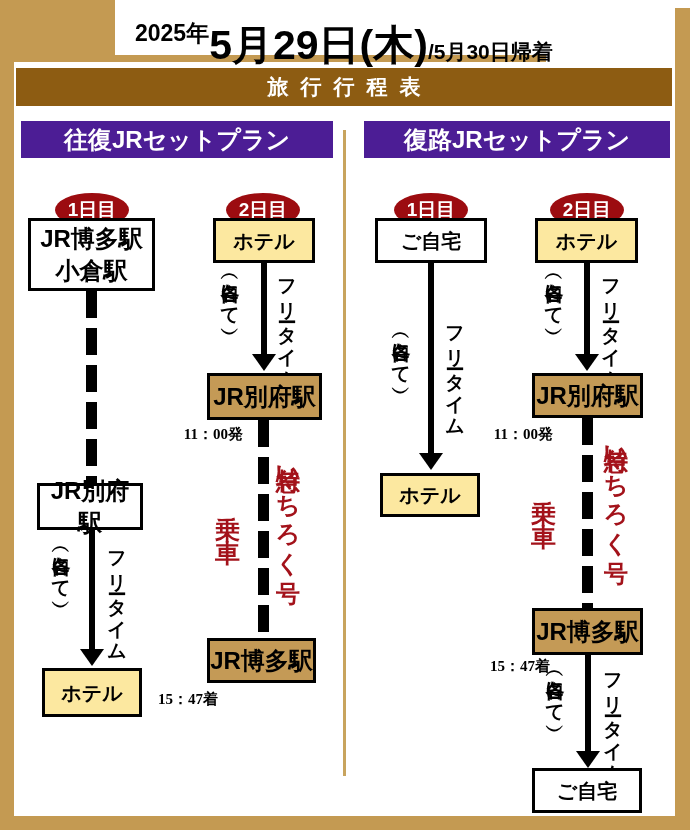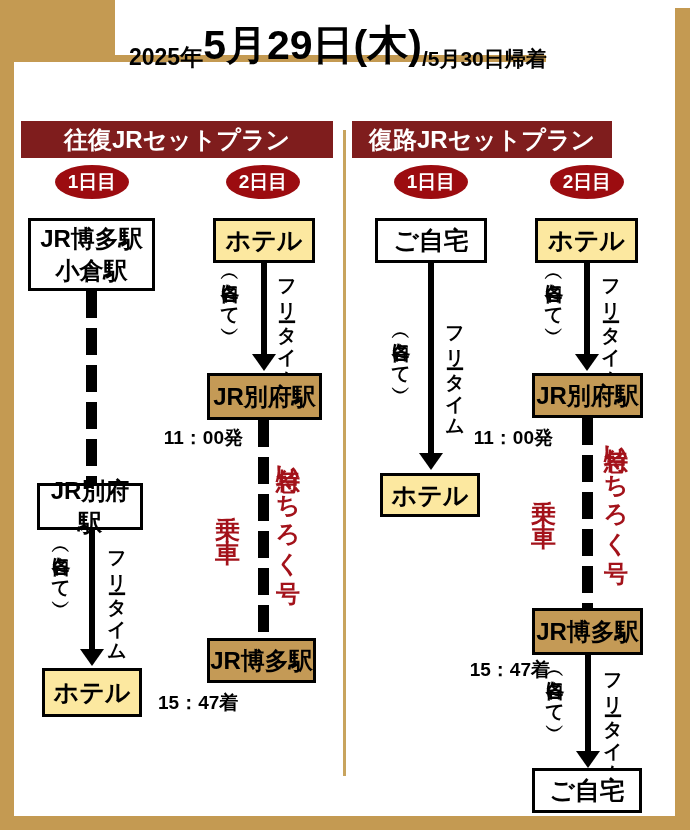--- a/index.html
+++ b/index.html
@@ -11,55 +11,55 @@
   
   .border-left{position:absolute;left:0;top:56px;bottom:0;width:14px;background:#c49a52;}
   .border-right{position:absolute;right:0;top:8px;bottom:0;width:15px;background:#c49a52;}
   .border-bottom{position:absolute;left:0;right:0;bottom:0;height:14px;background:#c49a52;}
   .top-band{position:absolute;left:0;top:0;width:546px;height:62px;background:#c49a52;}
   .date-area{position:absolute;left:115px;top:0;width:431px;height:55px;background:#ffffff;}
   .departure-badge{
     position:absolute;left:31px;top:25px;width:99px;height:41px;background:#8d5c12;
     color:#fff;font-size:22px;display:flex;align-items:center;justify-content:center;
   }
-  .trip-date{position:absolute;left:129px;top:18px;width:410px;display:flex;align-items:flex-end;white-space:nowrap;}
+  .trip-date{position:absolute;left:135px;top:18px;width:410px;display:flex;align-items:flex-start;white-space:nowrap;}
   .trip-date .d-pre{font-size:23px;}
   .trip-date .d-main{font-size:41px;}
   .trip-date .d-suf{font-size:21px;margin-top:20px;}
   .title-bar{
     position:absolute;left:16px;top:68px;width:656px;height:38px;background:#8d5c12;
     color:#fff;font-size:21px;letter-spacing:12px;display:flex;align-items:center;justify-content:center;
     padding-left:12px;box-sizing:border-box;
   }
   .plan-header{
-    position:absolute;top:121px;height:37px;background:#7f1d1d;color:#fff;font-size:24px;
+    position:absolute;top:121px;height:37px;background:#4c1d95;color:#fff;font-size:24px;
     display:flex;align-items:center;justify-content:center;
   }
   .plan-header.left{left:21px;width:312px;}
-  .plan-header.right{left:352px;width:260px;}
+  .plan-header.right{left:364px;width:306px;}
   .divider{position:absolute;left:343px;top:130px;width:3px;height:646px;background:#c8a45e;}
   .day-badge{
-    position:absolute;top:165px;width:74px;height:34px;border-radius:50%;background:#9c0c10;
+    position:absolute;top:193px;width:74px;height:34px;border-radius:50%;background:#9c0c10;
     color:#fff;font-size:19px;display:flex;align-items:center;justify-content:center;
   }
   .node{
     position:absolute;border:3px solid #000;background:#fff;box-sizing:border-box;
     display:flex;align-items:center;justify-content:center;text-align:center;
-    font-size:25px;line-height:1.3;
+    font-size:20px;line-height:1.3;
   }
   .node.yellow{background:#fce8a0;}
   .node.tan{background:#c49a56;}
   .node.two-line{font-size:24px;}
   .rail{position:absolute;width:11px;background:repeating-linear-gradient(to bottom,#000 0 27px,#fff 27px 37px);}
   .arrow{position:absolute;}
   .arrow .shaft{position:absolute;left:50%;transform:translateX(-50%);top:0;bottom:13px;width:6px;background:#000;}
   .arrow .head{position:absolute;bottom:0;left:50%;transform:translateX(-50%);width:0;height:0;
     border-left:12px solid transparent;border-right:12px solid transparent;border-top:17px solid #000;}
   .vtext{position:absolute;writing-mode:vertical-rl;text-orientation:mixed;font-size:19px;letter-spacing:1px;white-space:nowrap;}
-  .time{position:absolute;font-size:19px;white-space:nowrap;}
+  .time{position:absolute;font-size:15px;white-space:nowrap;font-family:Liberation Serif, serif;}
   .time.r{text-align:right;}
   .train-name{position:absolute;writing-mode:vertical-rl;text-orientation:mixed;color:#a3121a;font-size:24px;letter-spacing:1px;white-space:nowrap;}
   .ride{position:absolute;writing-mode:vertical-rl;text-orientation:mixed;color:#a3121a;font-size:25px;letter-spacing:0.95em;white-space:nowrap;}
 </style>
 </head>
 <body>
 
 <div class="page">
 
   <div class="top-band"></div>
@@ -67,20 +67,21 @@
   <div class="border-left"></div>
   <div class="border-right"></div>
   <div class="border-bottom"></div>
 
   <div class="trip-date">
     <span class="d-pre">2025年</span>
       <span class="d-main">5月29日(木)</span>
       <span class="d-suf">/5月30日帰着</span>
   </div>
 
+  <div class="title-bar">旅行行程表</div>
 
   <div class="plan-header left">往復JRセットプラン</div>
   <div class="plan-header right">復路JRセットプラン</div>
   <div class="divider"></div>
 
   <div class="day-badge" style="left:55px;">1日目</div>
   <div class="node two-line" style="left:28px;top:218px;width:127px;height:73px;">
     <div>
       <span>JR博多駅</span><br>
       <span>小倉駅</span>

